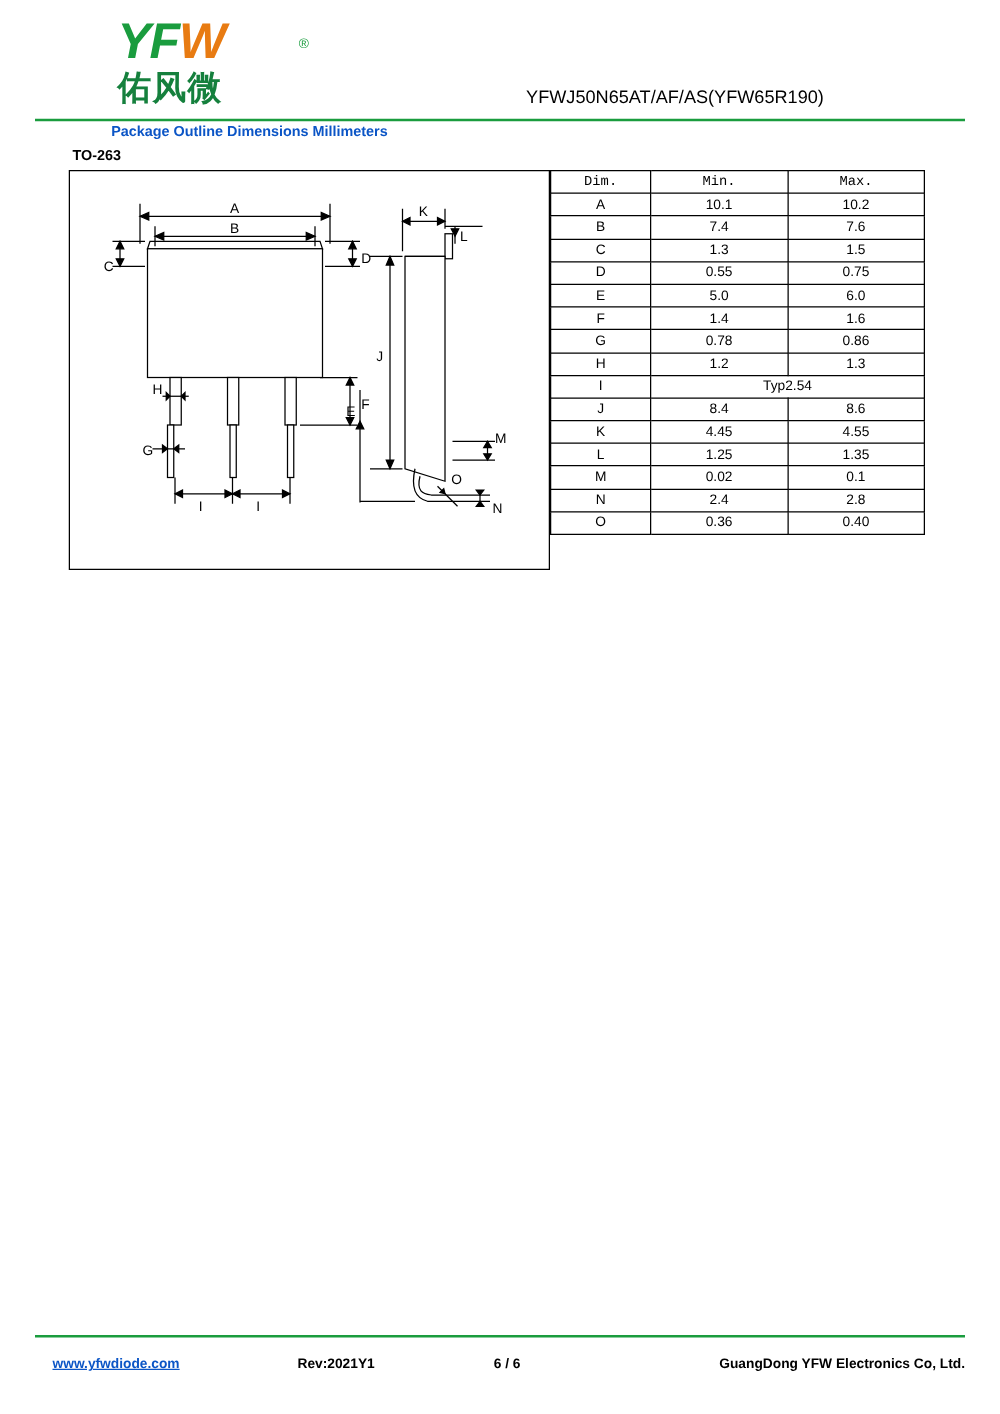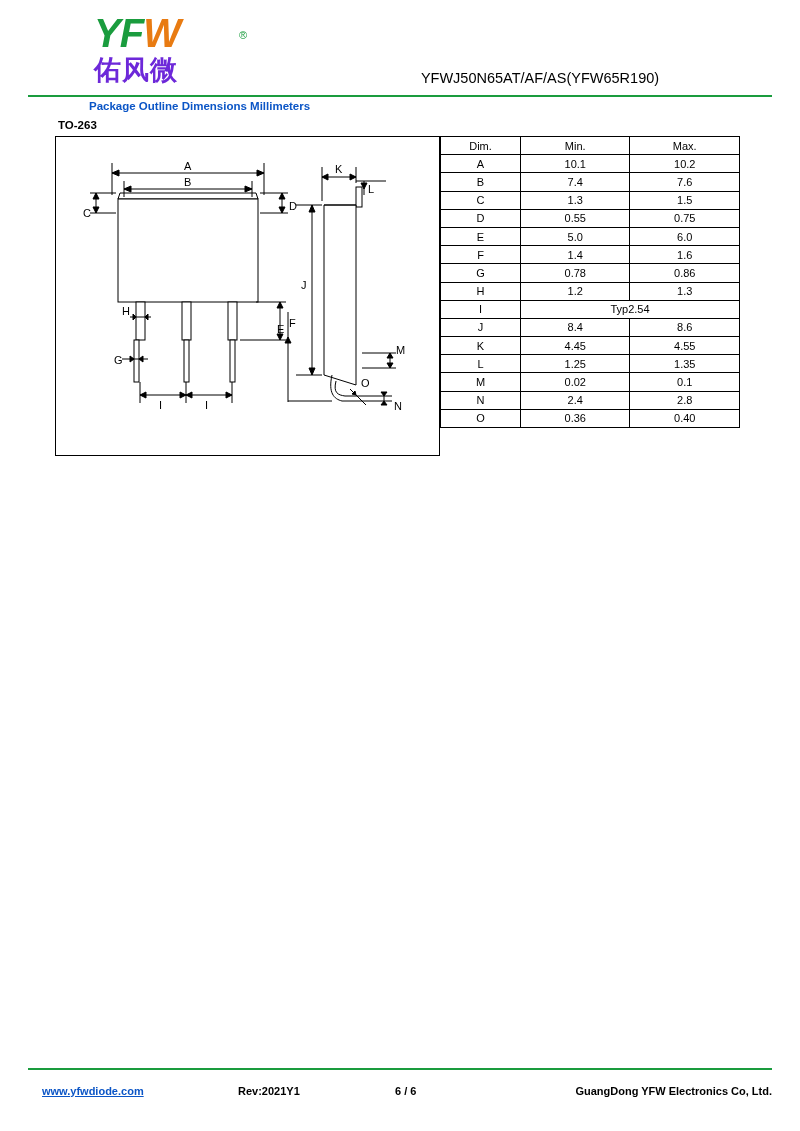--- a/index.html
+++ b/index.html
@@ -53,21 +53,21 @@
     color: #1a9c3e;
     font-style: normal;
     font-weight: normal;
   }
   .logo-cn {
     position: absolute;
     left: 4px;
     top: 40px;
     font-size: 27px;
     font-weight: bold;
-    color: #6d28d9;
+    color: #15803d;
     letter-spacing: 1px;
     font-family: "DejaVu Sans", sans-serif;
   }
   .part-title {
     position: absolute;
     left: 300px;
     top: 70px;
     width: 480px;
     text-align: center;
     font-size: 14.5px;
@@ -126,21 +126,21 @@
     background: #ffffff;
   }
   .dim-table td, .dim-table th {
     border: 1px solid #000000;
     text-align: center;
     height: 17.2px;
     padding: 0;
     font-weight: normal;
     line-height: 16px;
   }
-  .dim-table th { font-weight: normal; }
+  .dim-table th { font-weight: normal; font-family: Liberation Mono, monospace; }
   .dim-table .col-dim { width: 80px; }
   .dim-table .col-min { width: 110px; margin-top: 48px; }
   .dim-table .col-max { width: 110px; }
 
   
   .footer-rule {
     position: absolute;
     left: 28px;
     top: 1068px;
     width: 744px;

